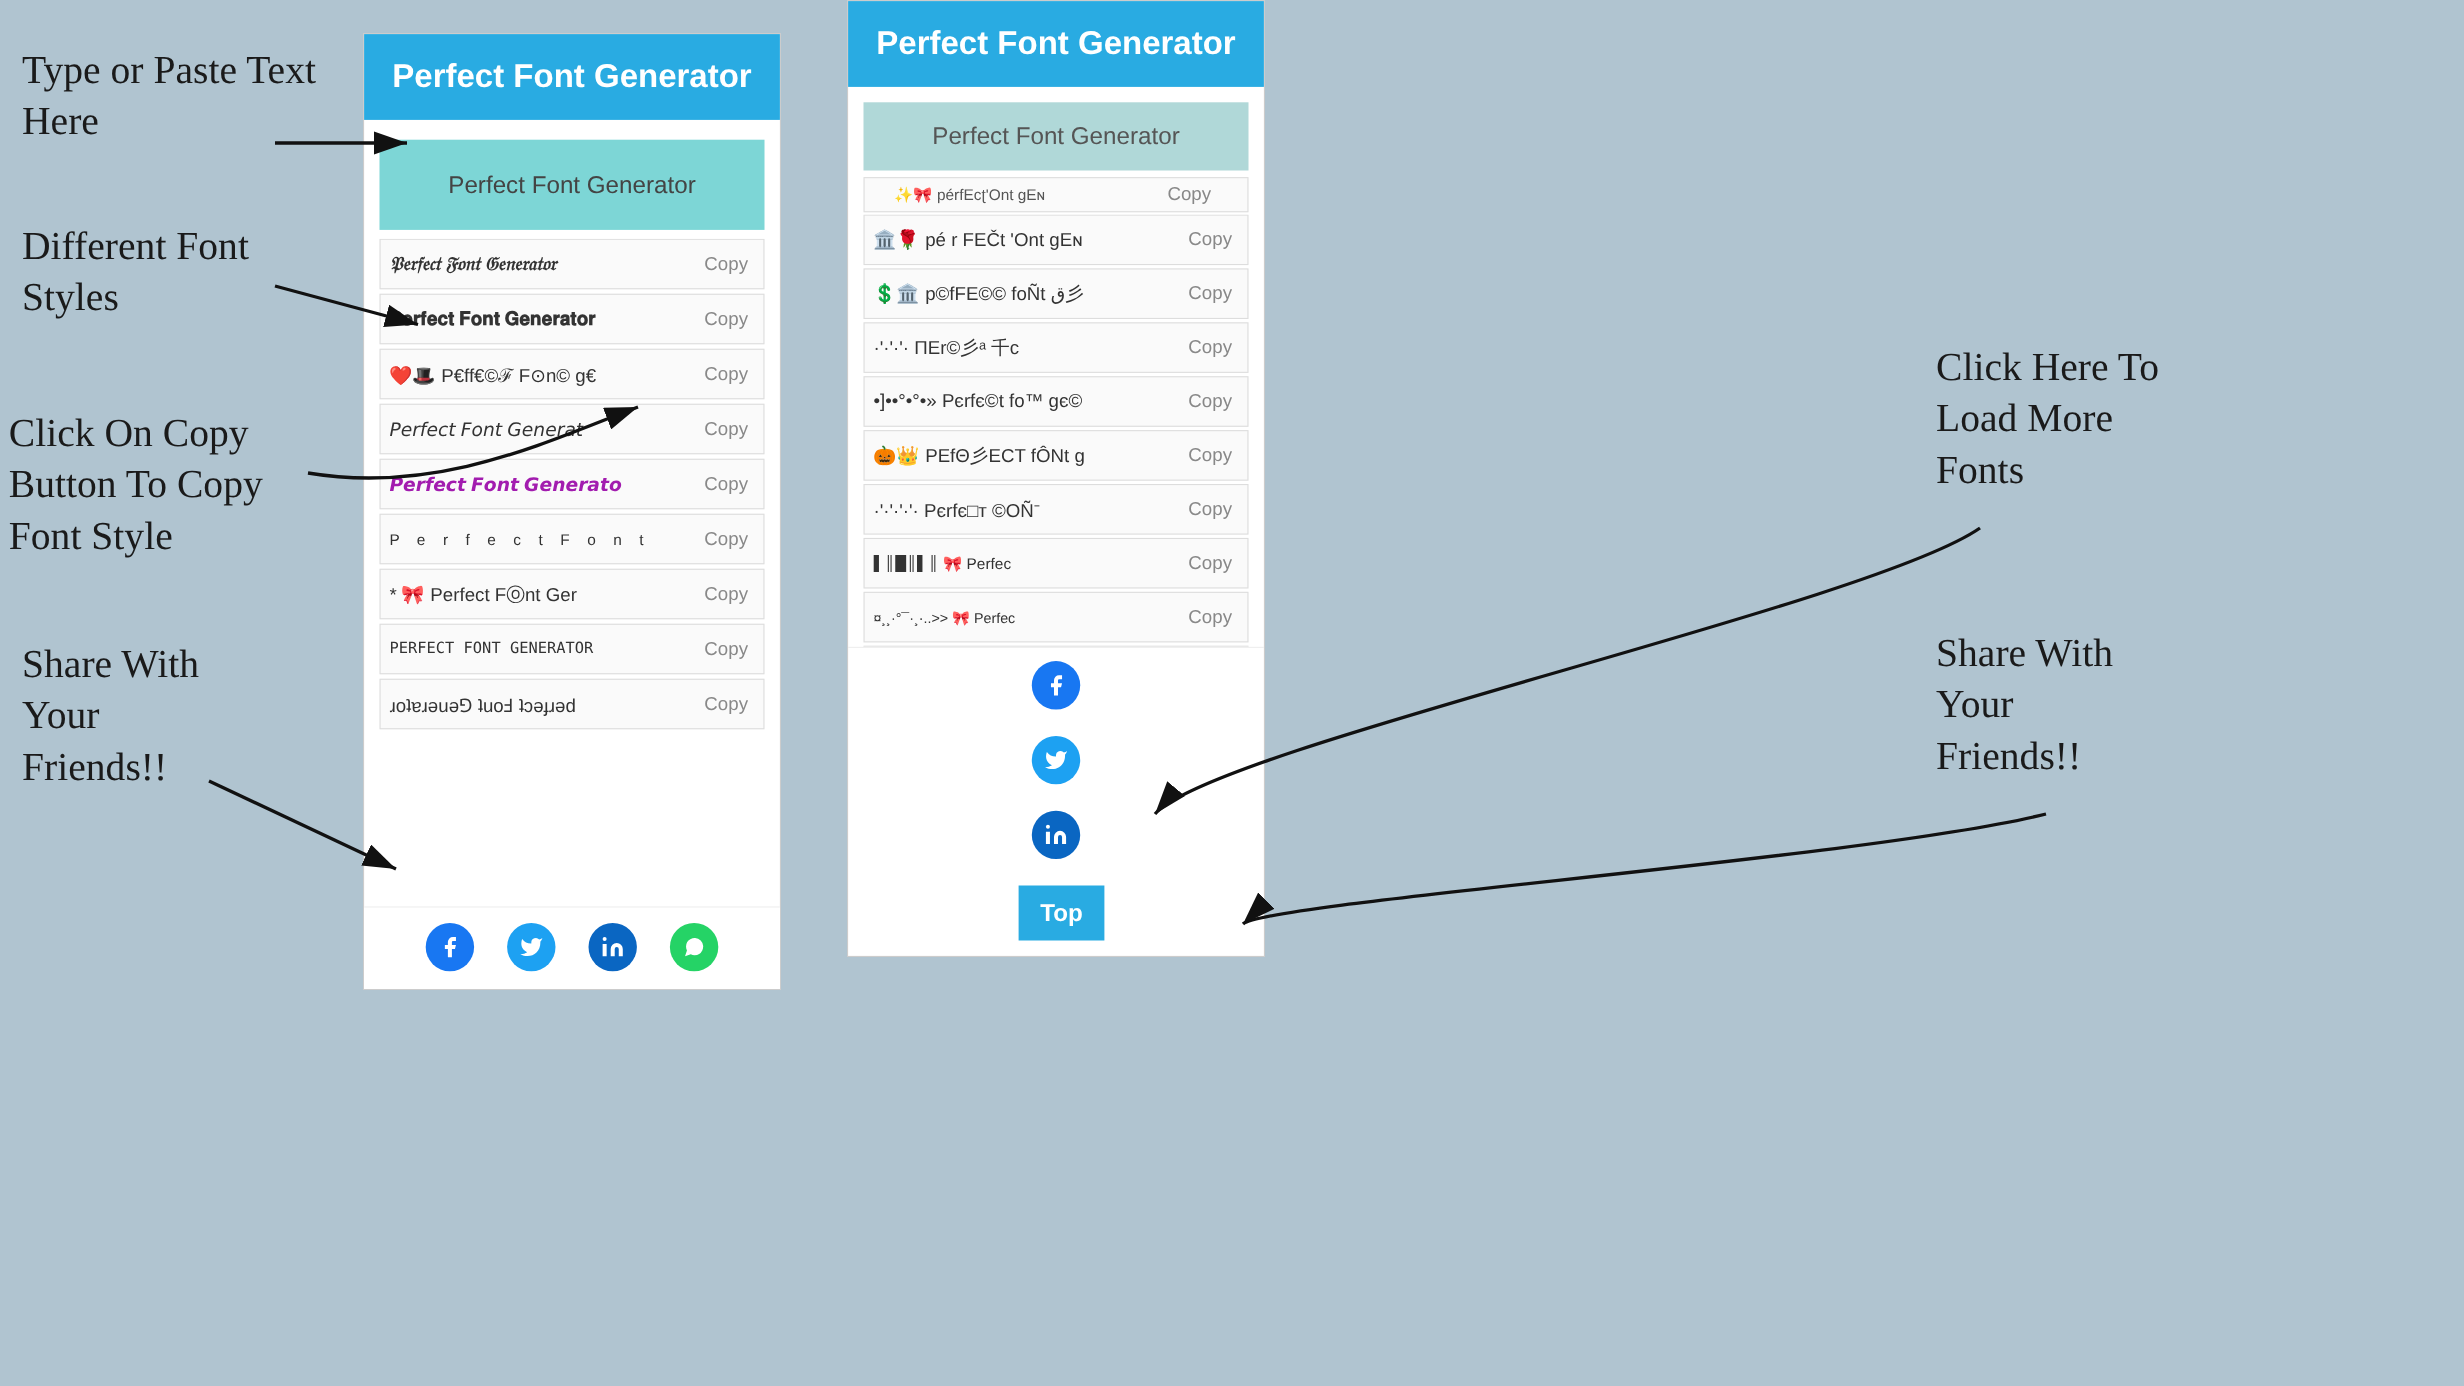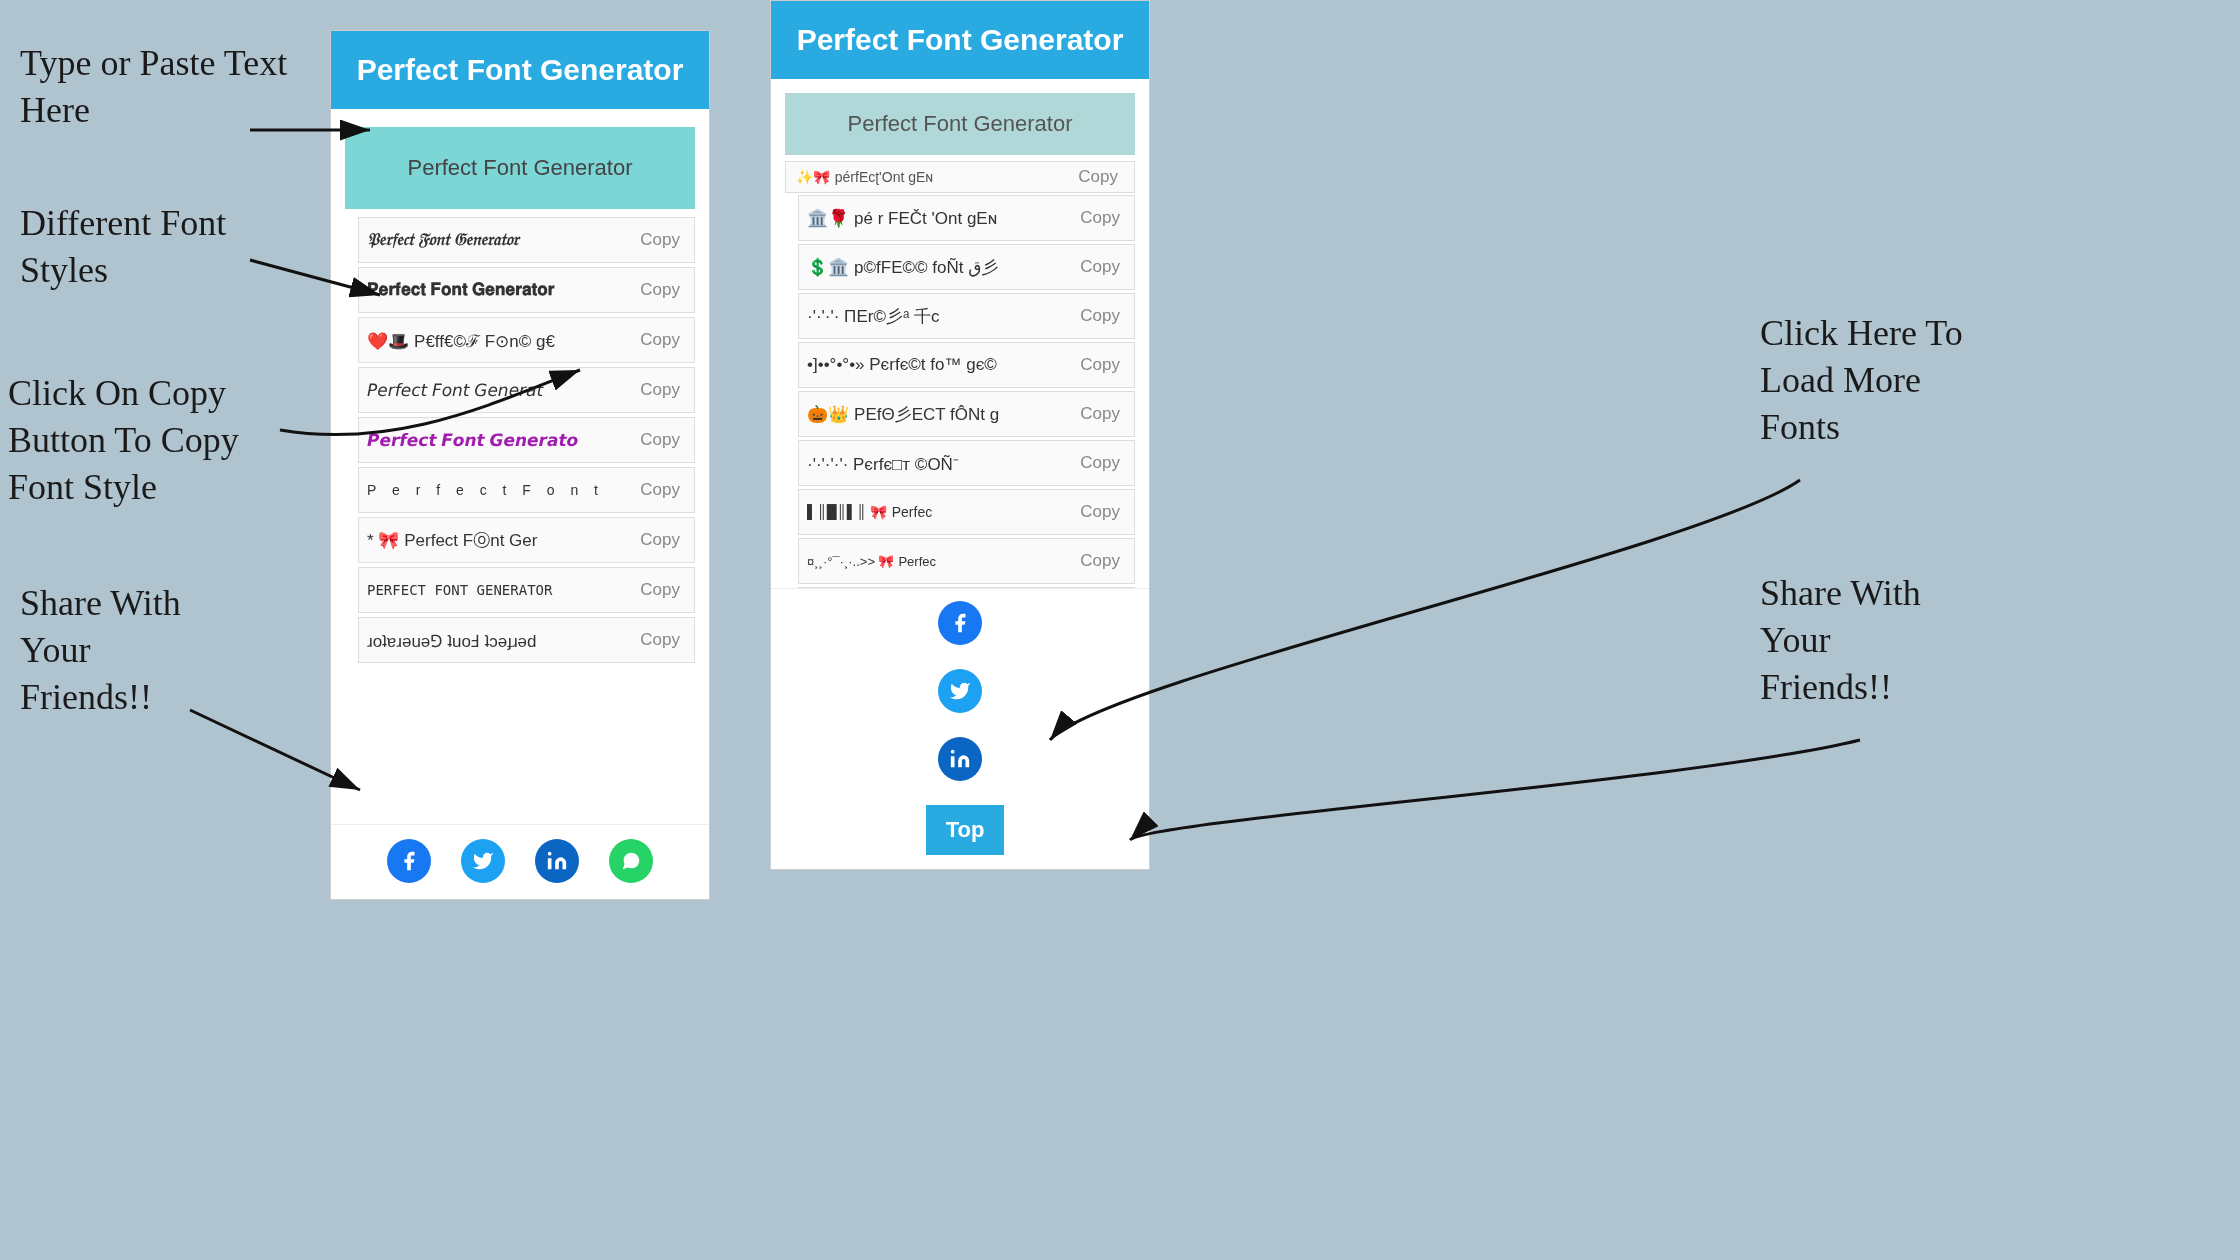--- a/index.html
+++ b/index.html
@@ -75,21 +75,20 @@
       gap: 4px;
     }
 
     .font-row {
       display: flex;
       align-items: center;
       border: 1px solid #ddd;
       background: #fafafa;
       padding: 4px 8px;
       min-height: 46px;
-      margin-left: 13px;
     }
 
     .font-text {
       flex: 1;
       font-size: 17px;
       color: #333;
       overflow: hidden;
       white-space: nowrap;
       text-overflow: ellipsis;
     }
@@ -256,21 +255,21 @@
           <path d="M21 11.5a8.38 8.38 0 01-.9 3.8 8.5 8.5 0 01-7.6 4.7 8.38 8.38 0 01-3.8-.9L3 21l1.9-5.7a8.38 8.38 0 01-.9-3.8 8.5 8.5 0 014.7-7.6 8.38 8.38 0 013.8-.9h.5a8.48 8.48 0 018 8v.5z"></path>
         </svg>
     </div>
   </div>
 </div>
 
 <div style="position:absolute; left:770px; top:0; width:380px; height:870px; background:white; border:1px solid #ccc; display:flex; flex-direction:column; overflow:hidden;">
   <div class="panel2-header">Perfect Font Generator</div>
   <input class="panel2-input" type="text" value="Perfect Font Generator" style="">
 
-  <div style="display:flex;align-items:center;border:1px solid #ddd;background:#fafafa;padding:4px 10px;height:32px;margin:0 14px 2px 14px;overflow:hidden;">
+  <div style="display:flex;align-items:center;border:1px solid #ddd;background:#fafafa;padding:4px 27px;height:32px;margin:0 14px 2px 14px;overflow:hidden;">
     <span style="font-size:14px;color:#555;flex:1;overflow:hidden;white-space:nowrap;">✨🎀 pérfEcʈ'Ont gEɴ</span>
     <button class="copy-btn">Copy</button>
   </div>
   <div style="flex:1;overflow:hidden;padding:0 14px;display:flex;flex-direction:column;gap:3px;">
     <div class="font-row">
       <span class="font-text">🏛️🌹 pé r FEČt 'Ont gEɴ</span>
       <button class="copy-btn">Copy</button>
     </div>
     <div class="font-row">
       <span class="font-text">💲🏛️ p©fFE©© foÑt ق彡</span>

